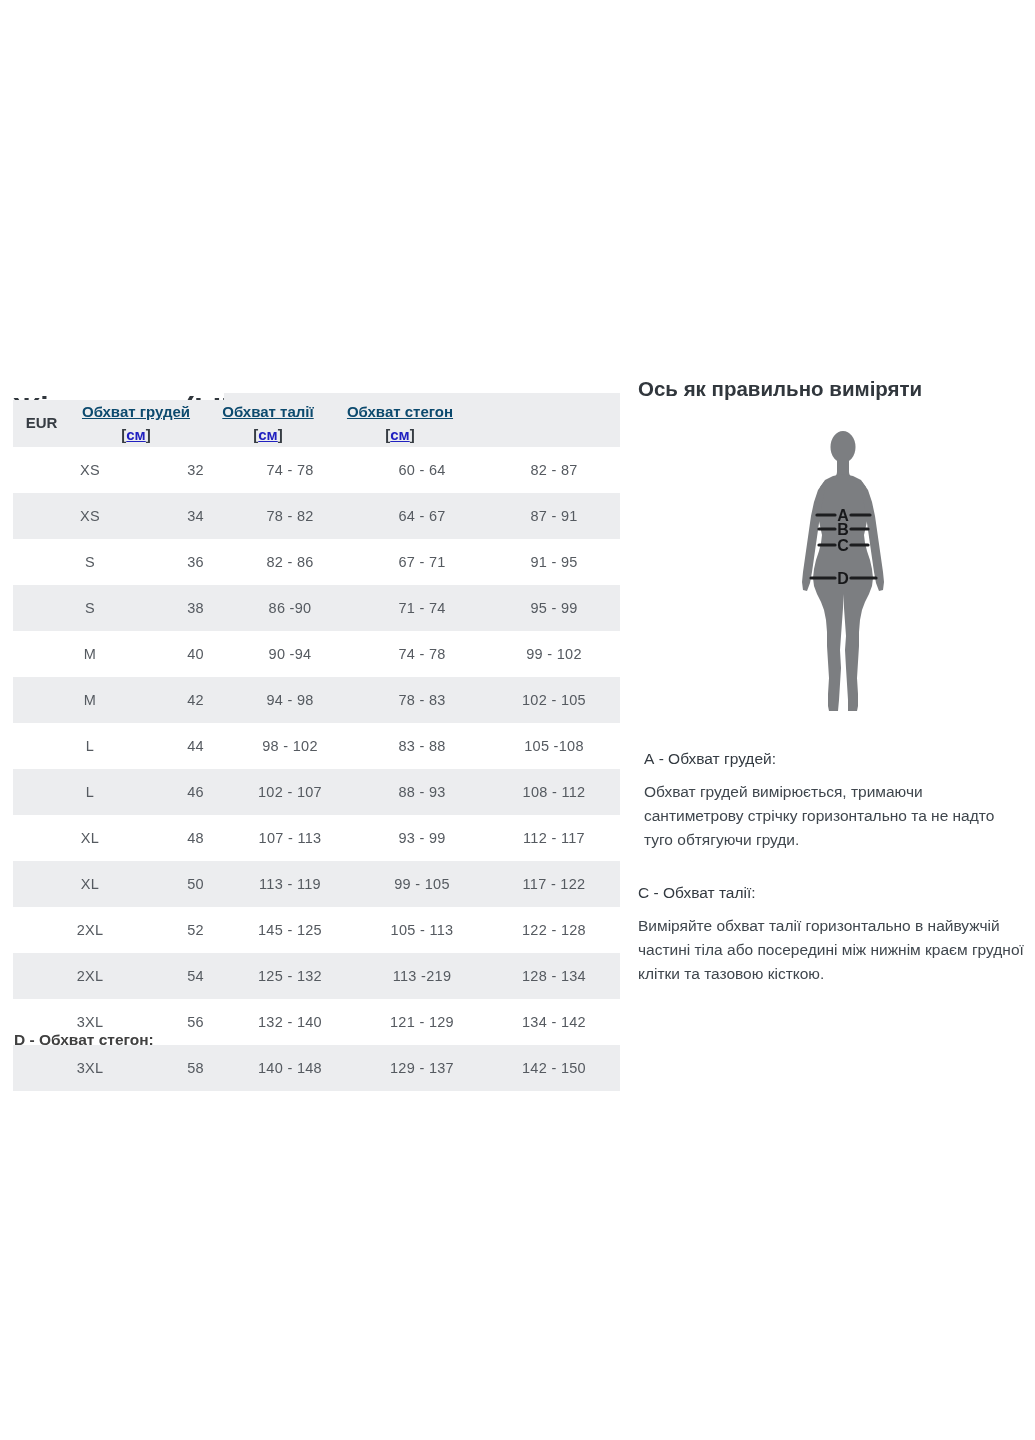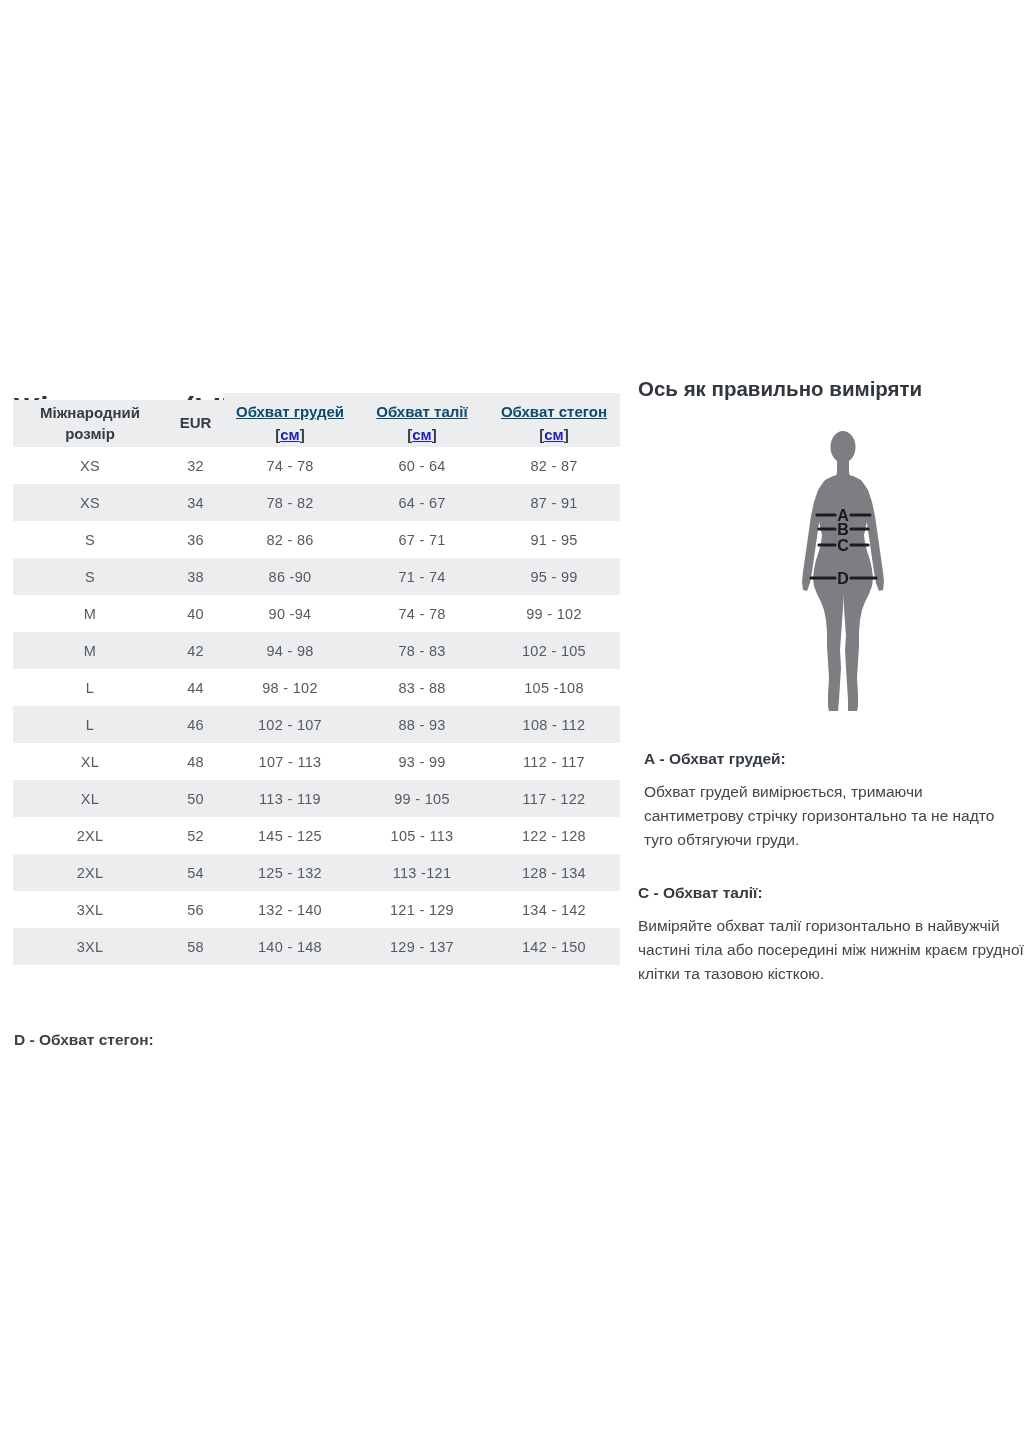--- a/index.html
+++ b/index.html
@@ -62,21 +62,21 @@
   .bracket { color: #363c43; font-weight: 700; }
   .unit-link {
     color: #2020c0;
     font-weight: 700;
     text-decoration: underline;
     cursor: pointer;
   }
 
   .tbody .tr {
     display: flex;
-    height: 37px;
+    height: 46px;
     align-items: center;
   }
   .tbody .tr.alt { background: #ecedef; }
   .td {
     text-align: center;
     font-size: 14.5px;
     color: #555a60;
     letter-spacing: .3px;
   }
 
@@ -111,21 +111,21 @@
     left: 788px; top: 430px;
   }
   .sections {
     position: absolute;
     left: 638px; top: 742px;
     width: 386px;
   }
   .section:first-child { padding-left: 6px; }
   .sec-heading {
     font-size: 15.5px;
-    font-weight: 700;
+    font-weight: 400;
     color: #333a41;
     margin: 32px 0 12px 0;
   }
   .section:first-child .sec-heading { margin-top: 8px; }
   .sec-body {
     margin: 0;
     font-size: 15.5px;
     line-height: 24px;
     color: #3f464d;
   }
@@ -140,21 +140,20 @@
 </head>
 <body>
 
 <div class="page">
 
   <h1 class="page-title">Жінка одяг (LIDL)</h1>
 
   <div class="size-table">
     <div class="thead-raise"></div>
     <div class="thead">
-      <div class="th c1">Міжнародний розмір</div>
       <div class="th c2">EUR</div>
       <div class="th c3">
         <a class="col-link">Обхват грудей</a>
         <span class="unit"><span class="bracket">[</span><a class="unit-link">см</a><span class="bracket">]</span></span>
       </div>
       <div class="th c4">
         <a class="col-link">Обхват талії</a>
         <span class="unit"><span class="bracket">[</span><a class="unit-link">см</a><span class="bracket">]</span></span>
       </div>
       <div class="th c5">
@@ -237,21 +236,21 @@
           <div class="td c1">2XL</div>
           <div class="td c2">52</div>
           <div class="td c3">145 - 125</div>
           <div class="td c4">105 - 113</div>
           <div class="td c5">122 - 128</div>
         </div>
         <div class="tr alt">
           <div class="td c1">2XL</div>
           <div class="td c2">54</div>
           <div class="td c3">125 - 132</div>
-          <div class="td c4">113 -121</div>
+          <div class="td c4">113 -219</div>
           <div class="td c5">128 - 134</div>
         </div>
         <div class="tr">
           <div class="td c1">3XL</div>
           <div class="td c2">56</div>
           <div class="td c3">132 - 140</div>
           <div class="td c4">121 - 129</div>
           <div class="td c5">134 - 142</div>
         </div>
         <div class="tr alt">

